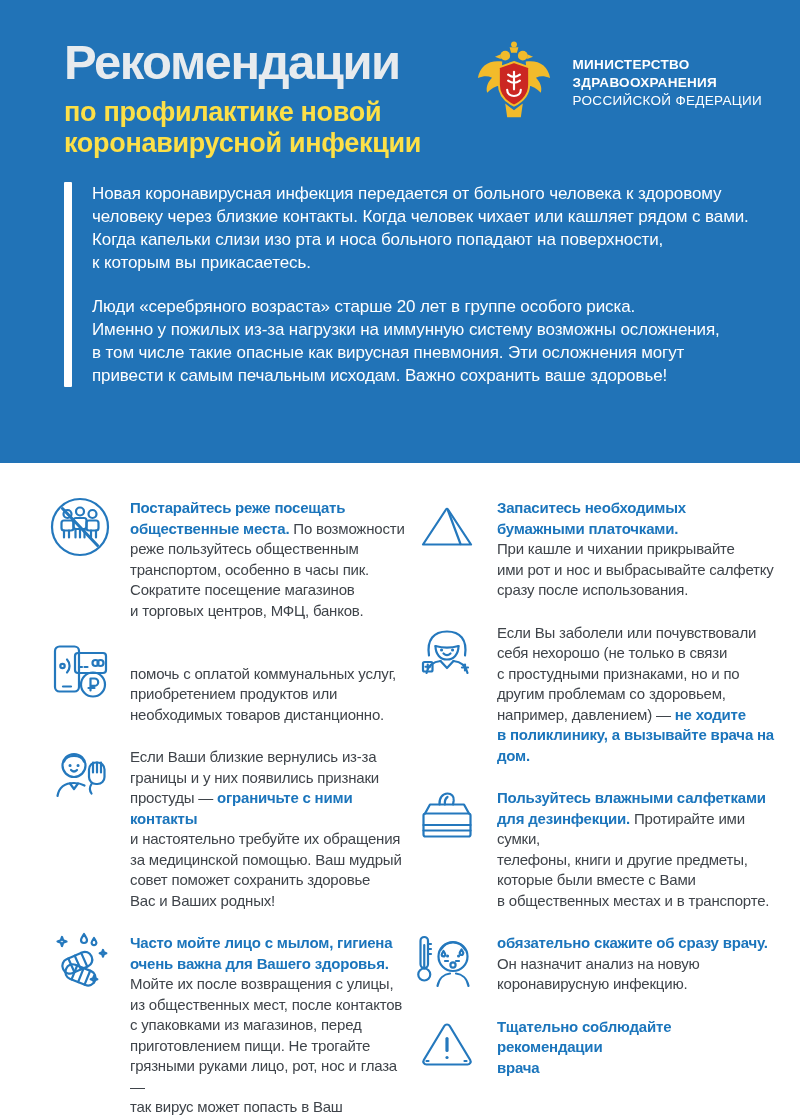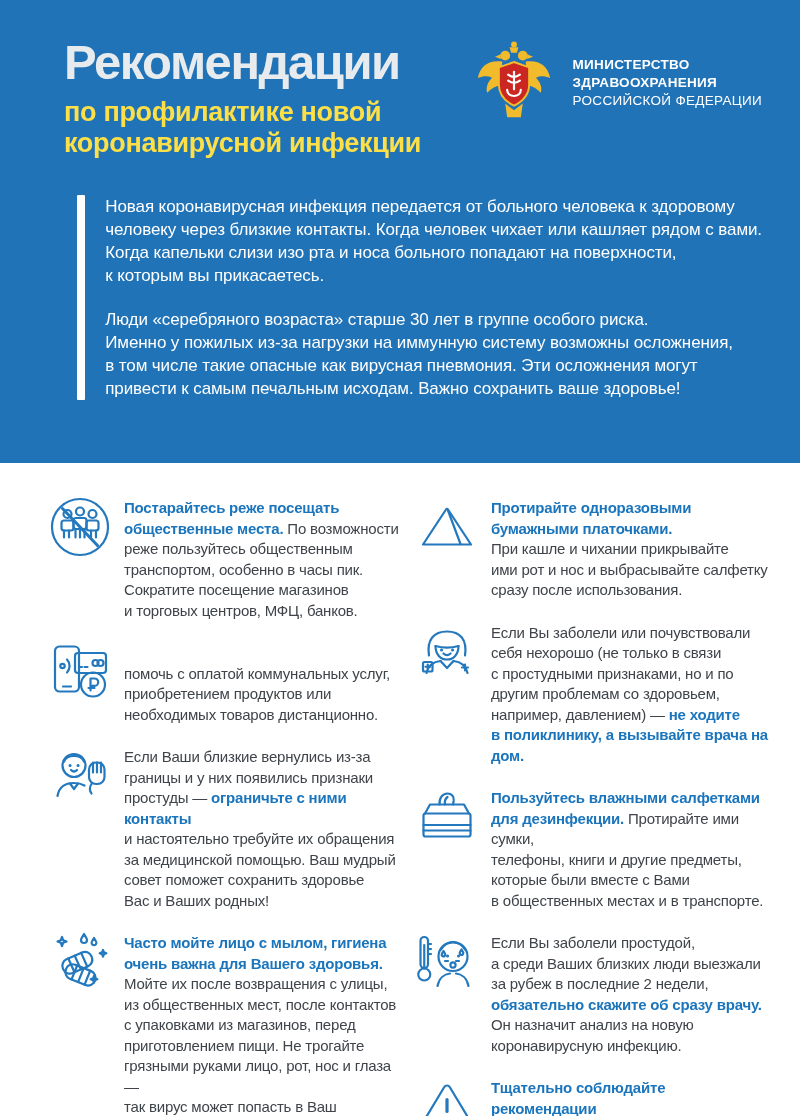--- a/index.html
+++ b/index.html
@@ -10,28 +10,28 @@
   }
   .header { background:#2173b7; height:463px; box-sizing:border-box; padding:38px 38px 9px 64px; }
   .header-row { display:flex; justify-content:space-between; align-items:flex-start; }
   .title-block { flex:1 1 auto; }
   .poster-title { font-size:49px; font-weight:700; color:#e7ebee; letter-spacing:-1.5px; line-height:1.02; }
   .poster-subtitle { font-size:27px; font-weight:700; color:#fde047; line-height:1.14; margin-top:9px; white-space:pre-line; letter-spacing:-0.3px; }
   .poster-audience { font-size:42px; font-weight:700; color:#ffffff; margin-top:12px; letter-spacing:-0.8px; line-height:1; }
   .logo-block { display:flex; align-items:flex-start; gap:18px; flex-shrink:0; margin-top:0; }
   .ministry-text { font-size:13.5px; color:#ffffff; line-height:1.32; margin-top:18px; letter-spacing:0.3px; }
   .ministry-text .b { font-weight:700; }
-  .intro { display:flex; margin-top:36px;justify-content:flex-end; }
+  .intro { display:flex; margin-top:23px; }
   .intro-bar { width:8px; background:#ffffff; border-radius:1px; margin-right:20px; flex-shrink:0; }
   .intro-texts { display:flex; flex-direction:column; gap:21px; }
   .intro-texts p { margin:0; color:#ffffff; font-size:17px; line-height:23px; white-space:pre-line; letter-spacing:-0.1px; }
 
   .content { display:flex; padding:32px 26px 0 48px; gap:8px; background:#ffffff; }
   .col { width:362px; }
-  .rec-item { display:flex; gap:12px; margin-bottom:19px; }
+  .rec-item { display:flex; gap:18px; margin-bottom:19px; }
   .rec-icon { width:64px; height:64px; flex-shrink:0; }
   .rec-icon svg { display:block; }
   .rec-text { font-size:15px; line-height:20.5px; color:#3f444a; white-space:pre-line; padding-top:3px; letter-spacing:-0.2px; }
   .rec-text .bold { color:#1b75bc; font-weight:700; }
 
   .ic { stroke:#2478bd; fill:none; stroke-width:2.2; stroke-linecap:round; stroke-linejoin:round; }
 </style>
 </head>
 <body>
 
@@ -73,21 +73,21 @@
     </div>
   </div>
 
   <div class="intro">
     <div class="intro-bar"></div>
     <div class="intro-texts">
       <p>Новая коронавирусная инфекция передается от больного человека к здоровому
 человеку через близкие контакты. Когда человек чихает или кашляет рядом с вами.
 Когда капельки слизи изо рта и носа больного попадают на поверхности,
 к которым вы прикасаетесь.</p>
-      <p>Люди «серебряного возраста» старше 30 лет в группе особого риска.
+      <p>Люди «серебряного возраста» старше 20 лет в группе особого риска.
 Именно у пожилых из-за нагрузки на иммунную систему возможны осложнения,
 в том числе такие опасные как вирусная пневмония. Эти осложнения могут
 привести к самым печальным исходам. Важно сохранить ваше здоровье!</p>
     </div>
   </div>
 </div>
 
 <div class="content">
   <div class="col">
 
@@ -191,21 +191,21 @@
 
   <div class="col">
 
     <div class="rec-item">
       <span class="rec-icon">
         <svg class="ic" width="64" height="64" viewBox="0 0 64 64">
           <path d="M8 49.5 31 14.5c.6-.9 1.4-.9 2 0L56 49.5Z"></path>
           <path d="M33 15.5 45.5 49"></path>
         </svg>
       </span>
-      <div class="rec-text"><span></span><span class="bold">Протирайте одноразовыми
+      <div class="rec-text"><span></span><span class="bold">Запаситесь необходимых
 бумажными платочками.</span><span>
 При кашле и чихании прикрывайте
 ими рот и нос и выбрасывайте салфетку
 сразу после использования.</span></div>
     </div>
 
     <div class="rec-item">
       <span class="rec-icon">
         <svg class="ic" width="64" height="64" viewBox="0 0 64 64">
           <path d="M14 35.5c-2.5-16 5-24 18-24s20.5 8 18 24"></path>
@@ -255,24 +255,21 @@
           <circle cx="38" cy="26.5" r="14.5"></circle>
           <path d="M26 19.5c3.5-5.5 8-7 12-7s8.5 1.5 12 7"></path>
           <path d="M32.5 26h.1M43.5 26h.1" stroke-width="3"></path>
           <path d="M30 31h3M41 31h3"></path>
           <circle cx="38" cy="35" r="2.6"></circle>
           <path d="M28.5 21c1.2 1.9 1.8 2.8 1.8 3.6a1.8 1.8 0 1 1-3.6 0c0-.8.6-1.7 1.8-3.6Z"></path>
           <path d="M46.5 19.5c1.2 1.9 1.8 2.8 1.8 3.6a1.8 1.8 0 1 1-3.6 0c0-.8.6-1.7 1.8-3.6Z"></path>
           <path d="M22.5 56c1.5-8 7-12 12.5-12.5M41 43.5c5.5.5 11 4.5 12.5 12.5"></path>
         </svg>
       </span>
-      <div class="rec-text"><span>Если Вы заболели простудой,
-а среди Ваших близких люди выезжали
-за рубеж в последние 2 недели,
-</span><span class="bold">обязательно скажите об сразу врачу.</span><span>
+      <div class="rec-text"><span class="bold">обязательно скажите об сразу врачу.</span><span>
 Он назначит анализ на новую
 коронавирусную инфекцию.</span></div>
     </div>
 
     <div class="rec-item">
       <span class="rec-icon">
         <svg class="ic" width="64" height="64" viewBox="0 0 64 64">
           <path d="M29.3 12c1.2-2 4.2-2 5.4 0l20.5 34c1.2 2-.2 4.5-2.7 4.5h-41c-2.5 0-3.9-2.5-2.7-4.5Z"></path>
           <path d="M32 24.5v12" stroke-width="3.2"></path>
           <circle cx="32" cy="43.5" r="1.6" fill="#2478bd" stroke="none"></circle>

